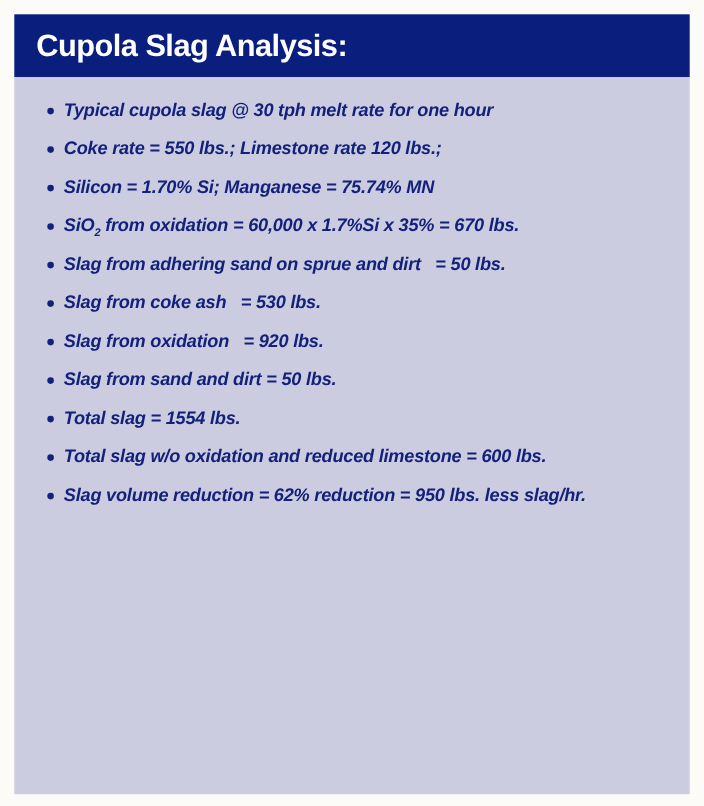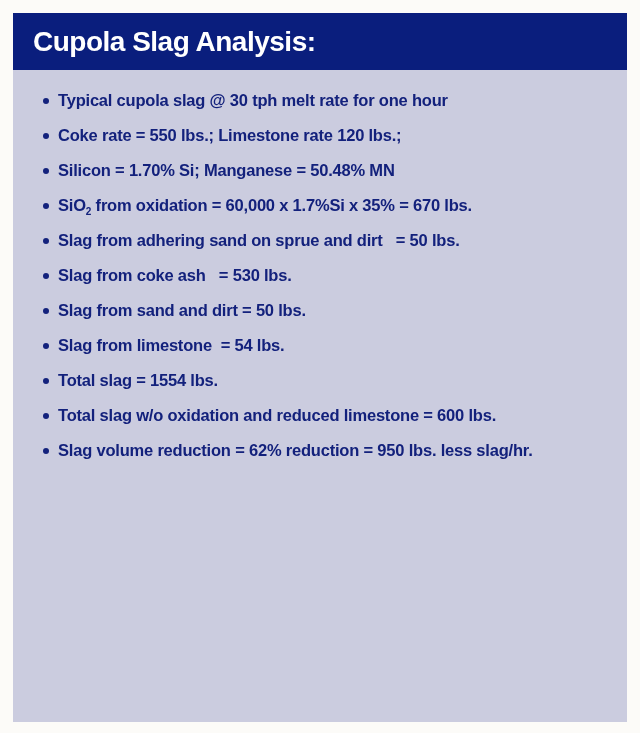--- a/index.html
+++ b/index.html
@@ -36,20 +36,21 @@
   .card-body {
     background: var(--body-bg, #cbccdf);
     height: 652px;
     box-sizing: border-box;
     padding: 18px 10px 0 29px;
   }
   ul.bullet-list {
     list-style: none;
     margin: 0;
     padding: 0;
+    font-style: italic;
   }
   ul.bullet-list li {
     position: relative;
     padding-left: 16px;
     margin-bottom: 10px;
     font-size: 16.5px;
     font-weight: bold;
     line-height: 25px;
     letter-spacing: -0.2px;
     color: var(--text-color, #13217c);
@@ -75,24 +76,24 @@
 <body>
 
 <div class="card">
   <div class="card-header">
     <h1 class="card-title">Cupola Slag Analysis:</h1>
   </div>
   <div class="card-body">
     <ul class="bullet-list" id="bullet-list">
         <li><span>Typical cupola slag @ 30 tph melt rate for one hour</span></li>
         <li><span>Coke rate = 550 lbs.; Limestone rate 120 lbs.;</span></li>
-        <li><span>Silicon = 1.70% Si; Manganese = 50.48% MN</span></li>
+        <li><span>Silicon = 1.70% Si; Manganese = 75.74% MN</span></li>
         <li><span>SiO</span><sub>2</sub><span> from oxidation = 60,000 x 1.7%Si x 35% = 670 lbs.</span></li>
         <li><span>Slag from adhering sand on sprue and dirt   = 50 lbs.</span></li>
         <li><span>Slag from coke ash   = 530 lbs.</span></li>
+        <li><span>Slag from oxidation   = 920 lbs.</span></li>
         <li><span>Slag from sand and dirt = 50 lbs.</span></li>
-        <li><span>Slag from limestone  = 54 lbs.</span></li>
         <li><span>Total slag = 1554 lbs.</span></li>
         <li><span>Total slag w/o oxidation and reduced limestone = 600 lbs.</span></li>
         <li><span>Slag volume reduction = 62% reduction = 950 lbs. less slag/hr.</span></li>
       </ul>
   </div>
 </div>
 
 </body></html>

